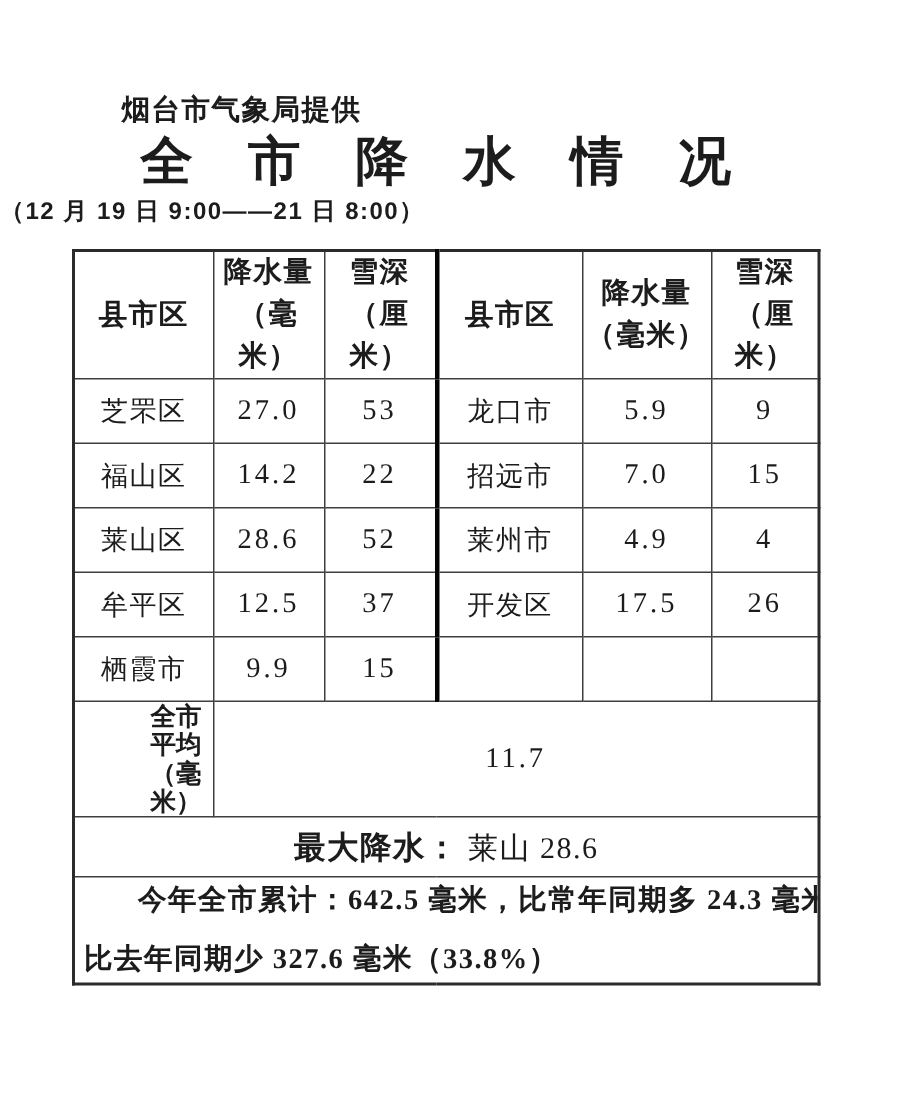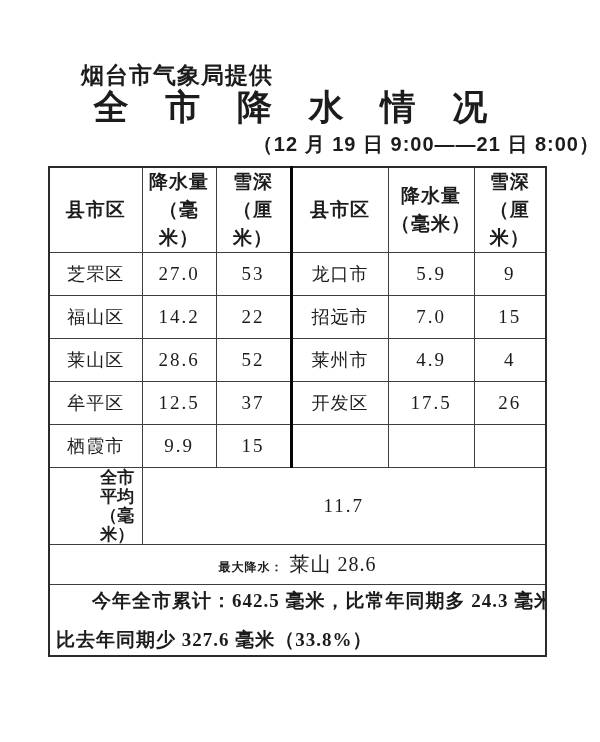--- a/index.html
+++ b/index.html
@@ -7,34 +7,34 @@
   body {
     width: 600px; height: 742px;
     background: #ffffff;
     position: relative;
     color: #1c1c1c;
     font-family: "Liberation Serif", "DejaVu Serif", serif;
   }
   .provider {
     position: absolute; left: 81px; top: 60px;
     font-family: Liberation Mono, monospace;
-    font-weight: 700; font-size: 23px; letter-spacing: 1px;
+    font-weight: 700; font-size: 19px; letter-spacing: 1px;
   }
   .title {
     position: absolute; top: 84px; left: 0; width: 100%; margin: 0;
     text-align: center; white-space: nowrap;
     font-family: "Liberation Sans", "DejaVu Sans", sans-serif;
     font-weight: 700; font-size: 35px;
     letter-spacing: 1.05em; text-indent: 0.5em;
   }
   .subtitle {
     position: absolute; top: 131px; left: 0; width: 100%;
-    text-align: right;
+    text-align: left;
     font-family: "Liberation Sans", "DejaVu Sans", sans-serif;
-    font-weight: 700; font-size: 20px; letter-spacing: 1px;
+    font-weight: 700; font-size: 16px; letter-spacing: 1px;
   }
   table.rain {
     position: absolute; left: 48px; top: 166px; width: 497px;
     table-layout: fixed; border-collapse: collapse;
     border: 2px solid #2b2b2b;
   }
   .rain th, .rain td {
     border: 1px solid #3e3e3e;
     padding: 0; text-align: center; vertical-align: middle;
     overflow: hidden;
@@ -50,21 +50,21 @@
   .rain td.region { font-size: 18px; letter-spacing: 1px; white-space: nowrap; }
   .rain td.num { letter-spacing: 2px; margin-left: 13px; }
   tr.avg-row td { height: 38px; }
   .avg-label {
     font-family: "Liberation Sans", "DejaVu Sans", sans-serif;
     font-weight: 700; font-size: 17px; line-height: 19px; letter-spacing: 0; margin-left: 43px;
   }
   tr.max-row td { height: 40px; font-size: 20px; letter-spacing: 1px; }
   .max-label {
     font-family: "Liberation Sans", "DejaVu Sans", sans-serif;
-    font-weight: 700; font-size: 12px;
+    font-weight: 700; font-size: 21px;
   }
   tr.total-row td {
     height: 63px; text-align: left;
     font-weight: 700; font-size: 19px; letter-spacing: 1px;
     line-height: 27px; padding: 2px 4px;
   }
   .total-l1 { display: block; text-indent: 38px; white-space: nowrap; }
   .total-l2 { display: block; padding-left: 2px; white-space: nowrap; margin-top: 12px; }
 </style>
 </head>

